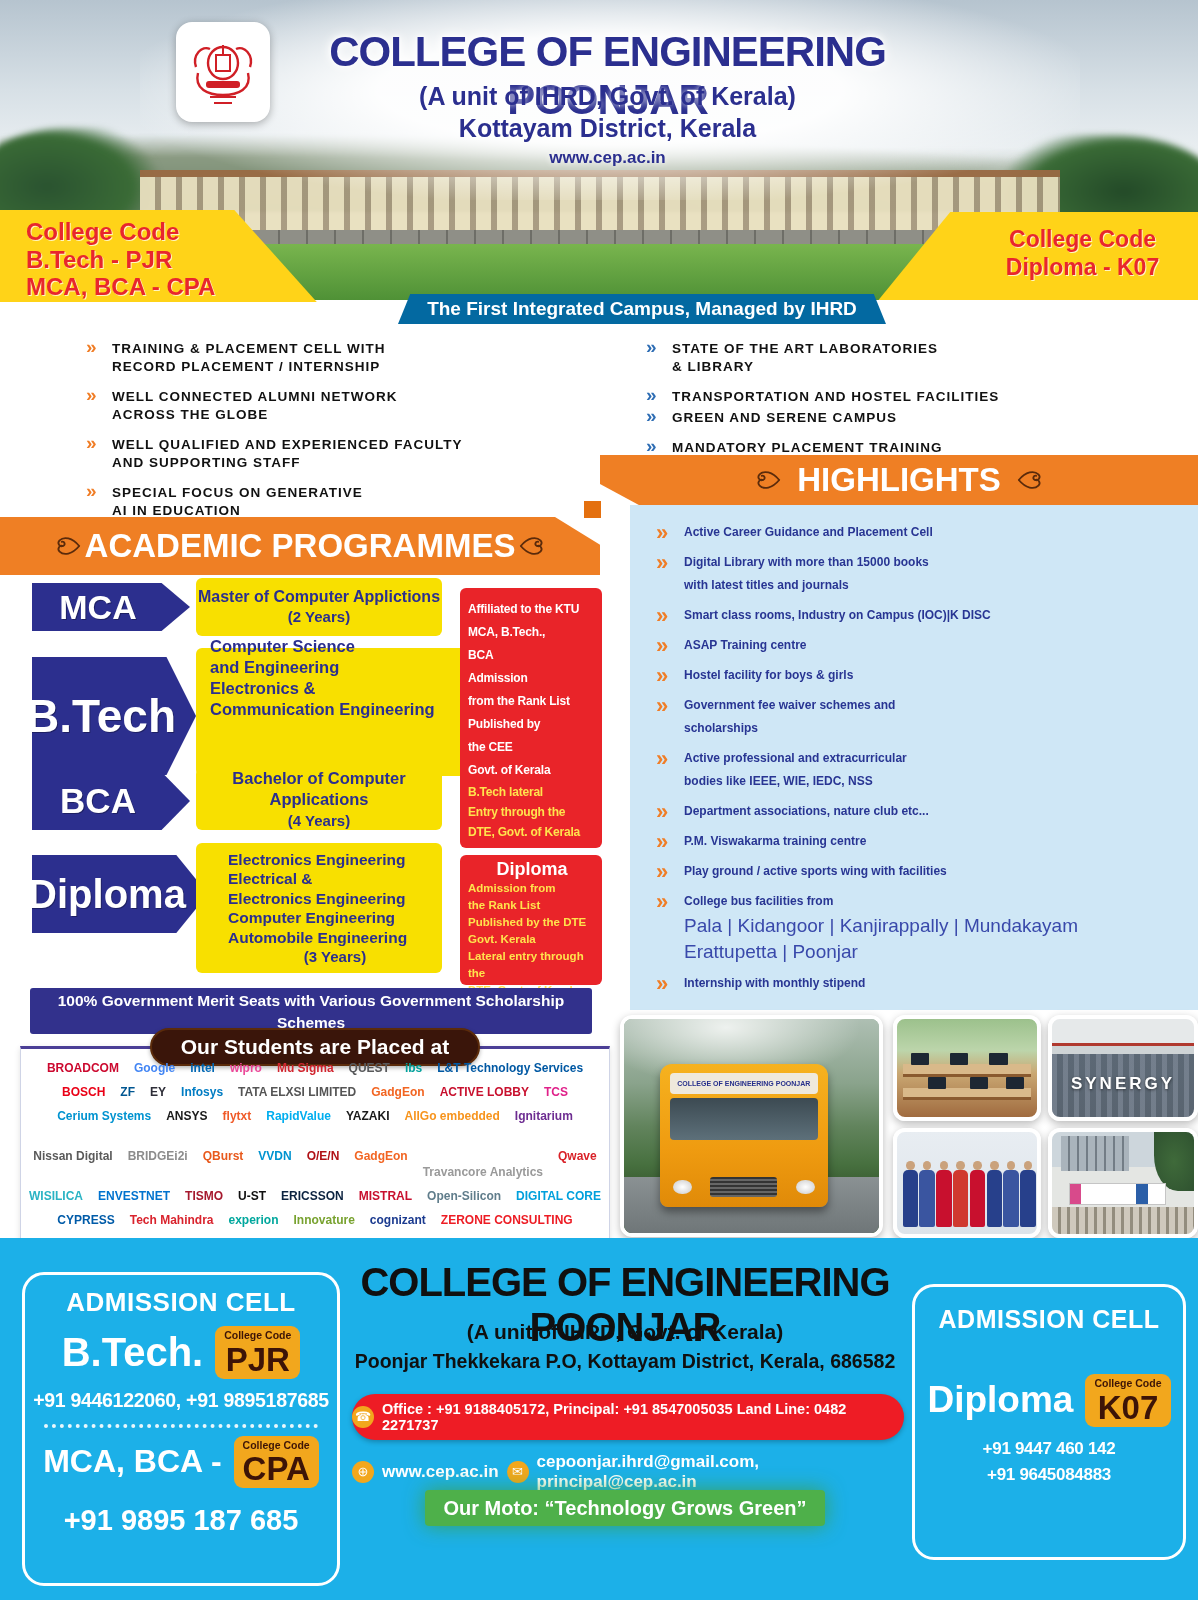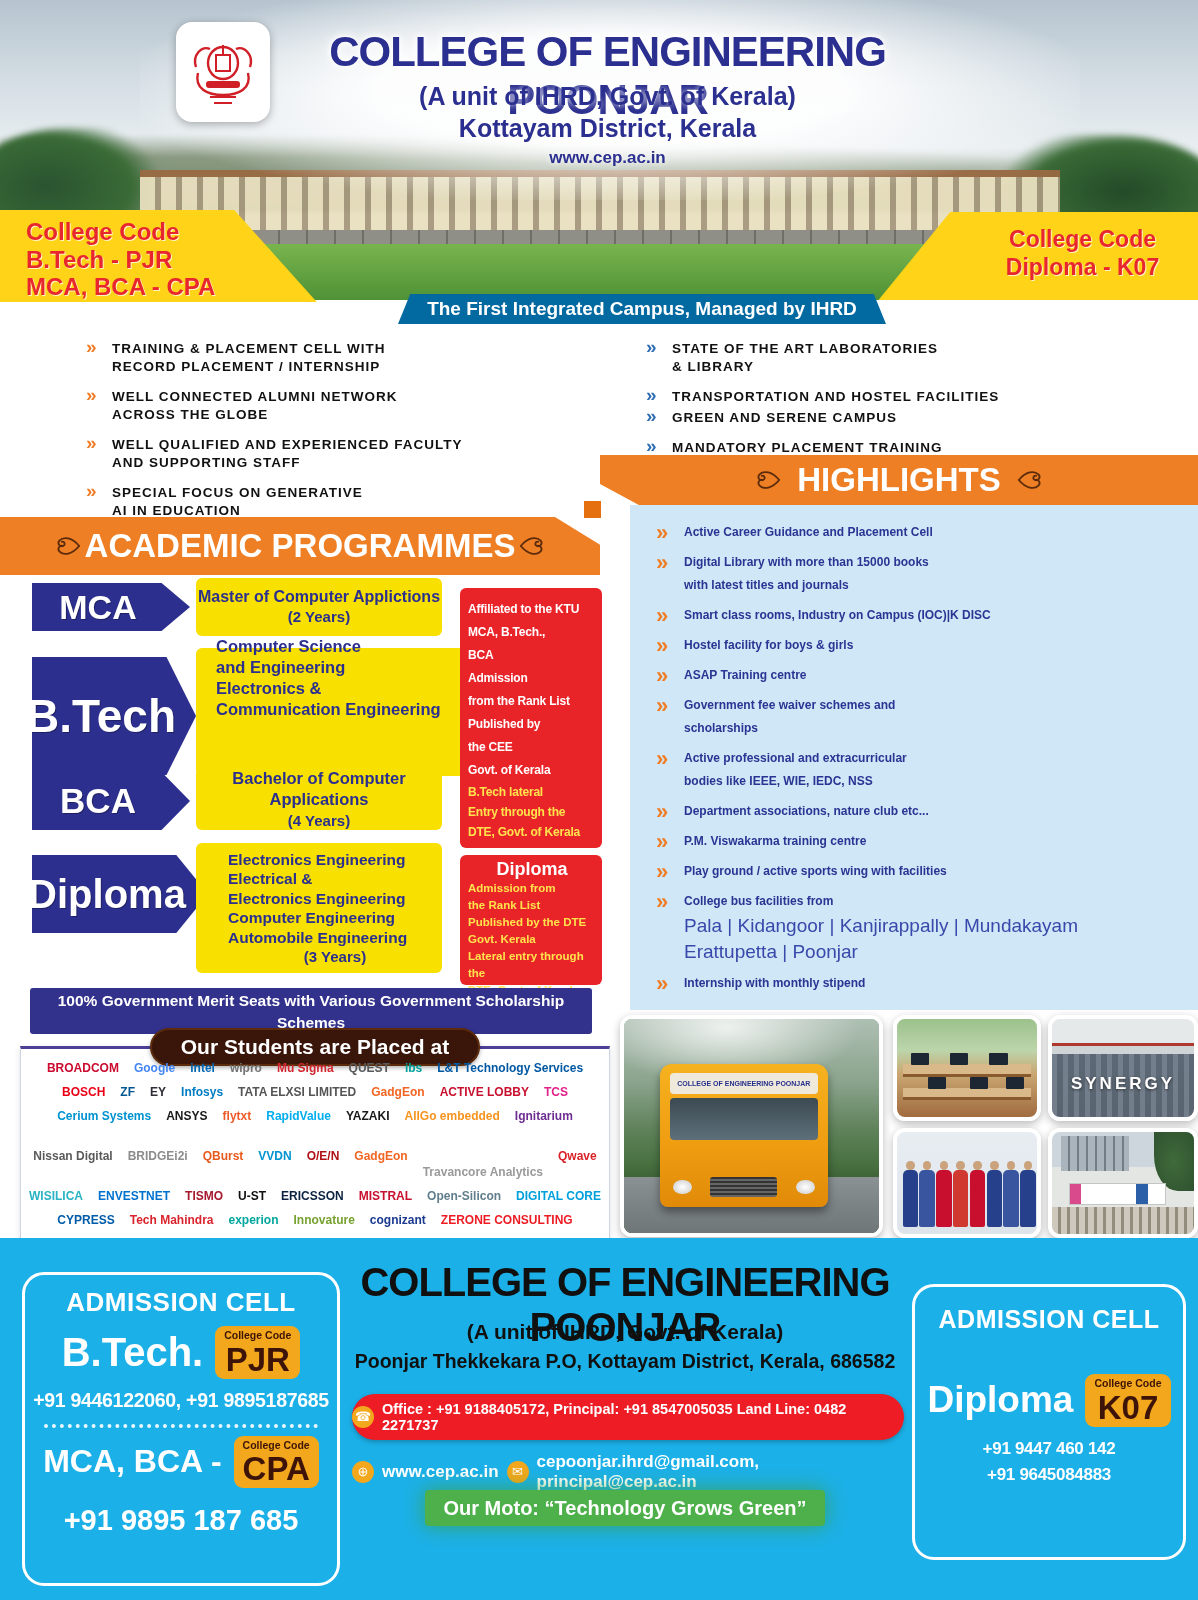--- a/index.html
+++ b/index.html
@@ -91,21 +91,21 @@
     display:flex;align-items:center;justify-content:center;padding-right:26px;
     text-shadow:1px 1px 0 rgba(0,0,0,.3);}
   .arr-mca{left:32px;top:583px;width:158px;height:48px;font-size:34px;}
   .arr-btech{left:32px;top:657px;width:164px;height:118px;font-size:46px;}
   .arr-bca{left:32px;top:772px;width:158px;height:58px;font-size:35px;}
   .arr-dip{left:32px;top:855px;width:176px;height:78px;font-size:40px;}
   .ybox{background:#f8e000;border-radius:6px;color:#2b2f8e;font-weight:800;
     text-align:center;display:flex;flex-direction:column;justify-content:center;}
   .ybox-mca{left:196px;top:578px;width:246px;height:58px;font-size:16px;line-height:20px;}
   .ybox-btech{left:196px;top:648px;width:284px;height:128px;font-size:16.5px;line-height:21px;
-    text-align:left;padding-left:20px;gap:48px;}
+    text-align:left;padding-left:14px;gap:48px;}
   .ybox-bca{left:196px;top:768px;width:246px;height:62px;font-size:16.5px;line-height:21px;}
   .ybox-dip{left:196px;top:843px;width:246px;height:130px;font-size:15.5px;line-height:19.5px;
     text-align:left;padding-left:32px;}
   .years{display:block;text-align:center;font-size:15px;}
   .rbox{background:#e92429;border-radius:6px;color:#fff;}
   .rbox1{left:460px;top:588px;width:142px;height:260px;padding:10px 6px 6px 8px;
     font-size:12px;font-weight:700;line-height:23px;letter-spacing:-.2px;}
   .rbox1 .lateral{color:#ffe34d;line-height:20px;display:block;}
   .rbox2{left:460px;top:855px;width:142px;height:130px;padding:4px 6px 4px 8px;}
   .rbox2 .rtitle{display:block;text-align:center;font-size:18px;font-weight:800;color:#fff;}
@@ -376,25 +376,25 @@
         <span class="hl-chv"></span>
         <span class="hl-text pre">Digital Library with more than 15000 books
 with latest titles and journals</span>
       </div>
     <div class="hl-item">
         <span class="hl-chv"></span>
         <span class="hl-text pre">Smart class rooms, Industry on Campus (IOC)|K DISC</span>
       </div>
     <div class="hl-item">
         <span class="hl-chv"></span>
+        <span class="hl-text pre">ASAP Training centre</span>
+      </div>
+    <div class="hl-item">
+        <span class="hl-chv"></span>
         <span class="hl-text pre">Hostel facility for boys &amp; girls</span>
-      </div>
-    <div class="hl-item">
-        <span class="hl-chv"></span>
-        <span class="hl-text pre">ASAP Training centre</span>
       </div>
     <div class="hl-item">
         <span class="hl-chv"></span>
         <span class="hl-text pre">Government fee waiver schemes and
 scholarships</span>
       </div>
     <div class="hl-item">
         <span class="hl-chv"></span>
         <span class="hl-text pre">Active professional and extracurricular
 bodies like IEEE, WIE, IEDC, NSS</span>
@@ -424,21 +424,21 @@
         <span class="hl-text pre">Internship with monthly stipend</span>
       </div>
   </div>
 
   <div class="abs logos-panel"></div>
   <div class="abs placed-pill">Our Students are Placed at</div>
   <div class="logo-grid">
     <span class="lg" style="color: rgb(204, 9, 47);">BROADCOM</span>
     <span class="lg" style="color: rgb(66, 133, 244);">Google</span>
     <span class="lg" style="color: rgb(0, 104, 181);">intel</span>
-    <span class="lg" style="color: #737373; text-align: right;">wipro</span>
+    <span class="lg" style="color: #ec4899; text-align: right;">wipro</span>
     <span class="lg" style="color: rgb(210, 38, 48);">Mu Sigma</span>
     <span class="lg" style="color: rgb(88, 89, 91);">QUEST</span>
     <span class="lg" style="color: rgb(0, 161, 156);">ibs</span>
     <span class="lg" style="color: rgb(0, 88, 163);">L&amp;T Technology Services</span>
     <span class="lg" style="color: rgb(234, 0, 22);">BOSCH</span>
     <span class="lg" style="color: rgb(0, 86, 145);">ZF</span>
     <span class="lg" style="color: rgb(46, 46, 56);">EY</span>
     <span class="lg" style="color: rgb(0, 124, 195);">Infosys</span>
     <span class="lg" style="color: rgb(85, 85, 85);">TATA ELXSI LIMITED</span>
     <span class="lg" style="color: rgb(242, 101, 34);">GadgEon</span>

